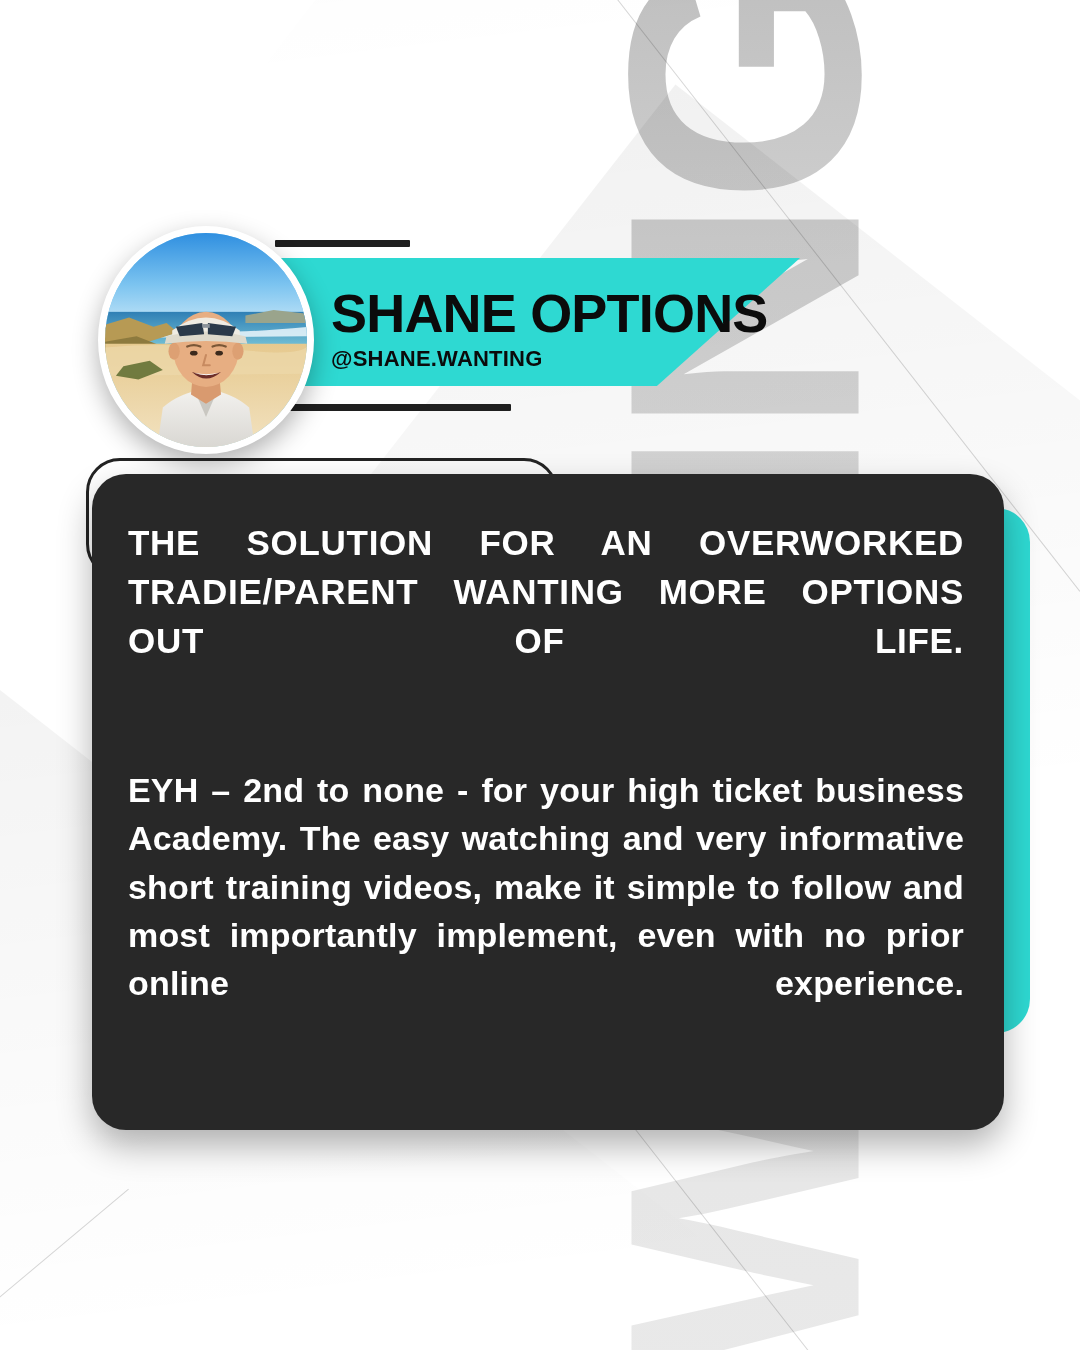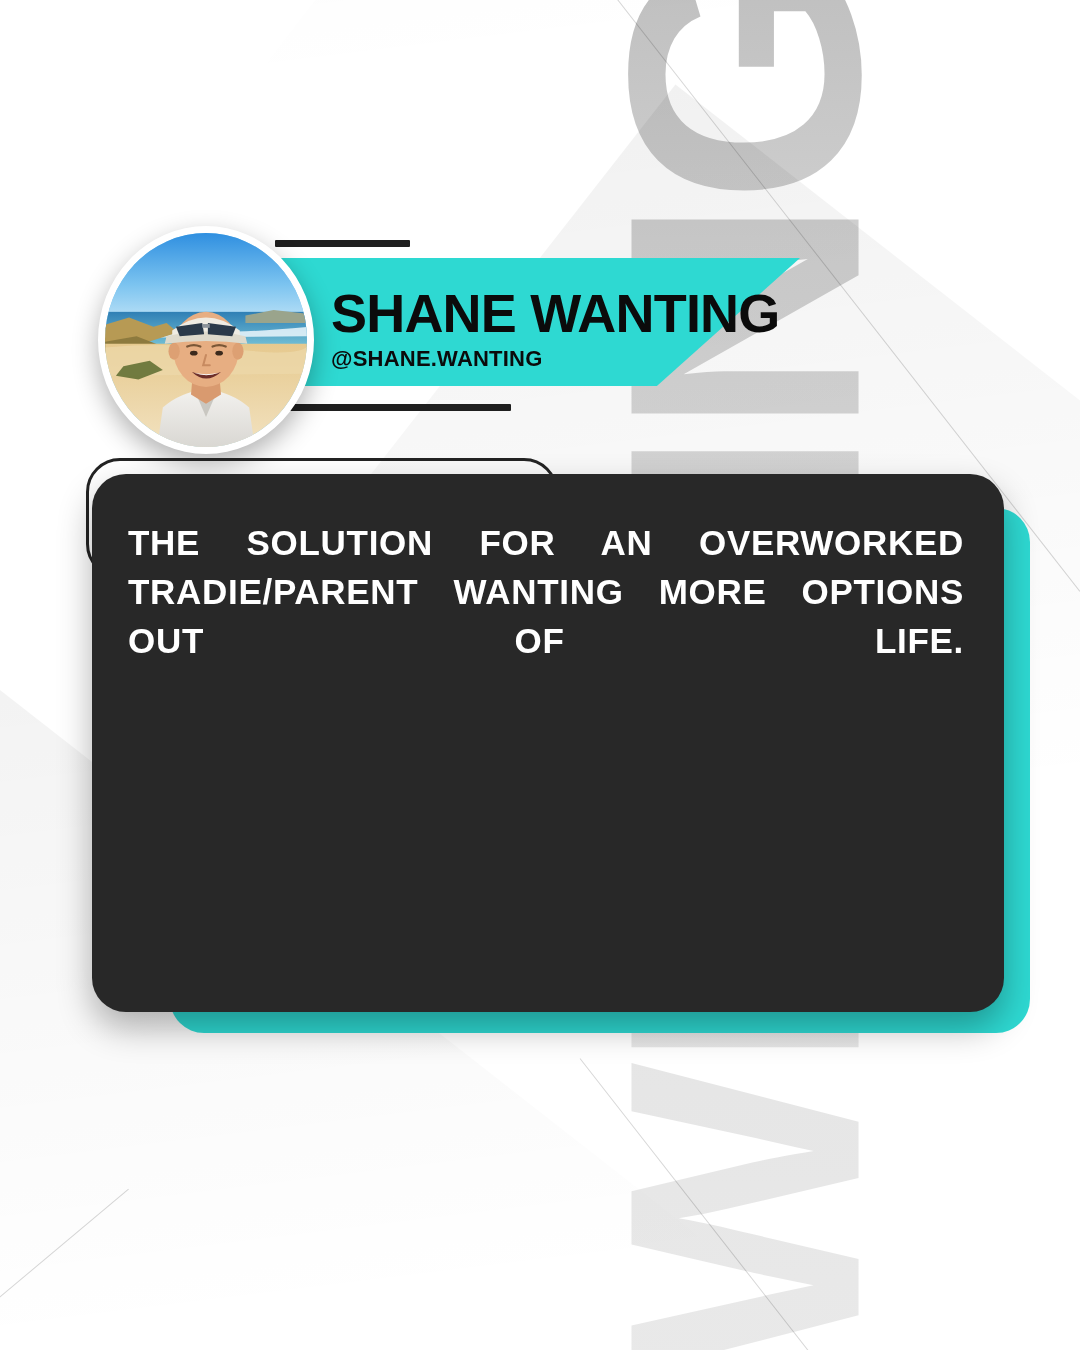--- a/index.html
+++ b/index.html
@@ -128,21 +128,21 @@
   .card-teal{
     position:absolute;
     left:170px; top:508px;
     width:860px; height:525px;
     background:var(--teal,#2ED9D2);
     border-radius:34px;
   }
   .card-main{
     position:absolute;
     left:92px; top:474px;
-    width:912px; height:538px;
+    width:912px; height:656px;
     background:#282828;
     border-radius:34px;
     box-shadow:0 16px 34px rgba(0,0,0,0.30);
     padding:44px 40px 30px 36px;
   }
 
   .headline{
     color:#ffffff;
     font-size:35px;
     font-weight:800;
@@ -255,27 +255,28 @@
         <path d="M115 121 Q122 118 129 121" stroke="#7a5737" stroke-width="2.4" fill="none" stroke-linecap="round"></path>
 
         <path d="M108 130 L105 141 L112 141" stroke="#c78a60" stroke-width="2.2" fill="none" stroke-linecap="round"></path>
 
         <path d="M93 148 Q108 162 124 148 Q110 154 93 148 Z" fill="#6d2e2a"></path>
         <path d="M95 149 Q108 154 122 149 Q108 152 95 149 Z" fill="#ffffff"></path>
       </svg>
     </div>
 
     <div class="name-block">
-      <div class="display-name">SHANE WANTING</div>
+      <div class="display-name">SHANE OPTIONS</div>
       <div class="handle">@SHANE.WANTING</div>
     </div>
   </div>
 
   <div class="card-zone">
     <div class="card-ghost"></div>
     <div class="card-teal" style="background: rgb(46, 217, 210);"></div>
 
     <div class="card-main" style="background: rgb(40, 40, 40);">
       <div class="headline">THE SOLUTION FOR AN OVERWORKED TRADIE/PARENT WANTING MORE OPTIONS OUT OF LIFE.</div>
+      <div class="body-copy">EYH – 2nd to none - for your high ticket business Academy. The easy watching and very informative short training videos, make it simple to follow and most importantly implement, even with no prior online experience.</div>
     </div>
   </div>
 
 </div>
 
 </body></html>

